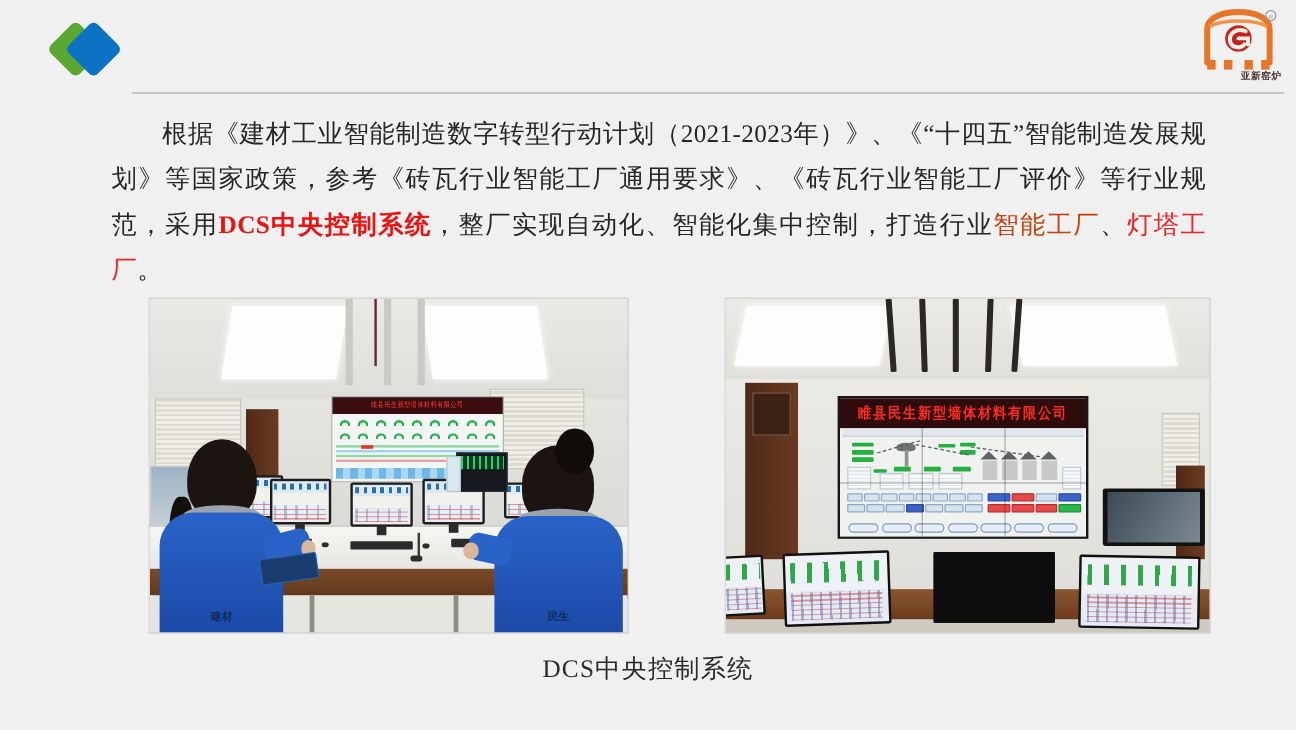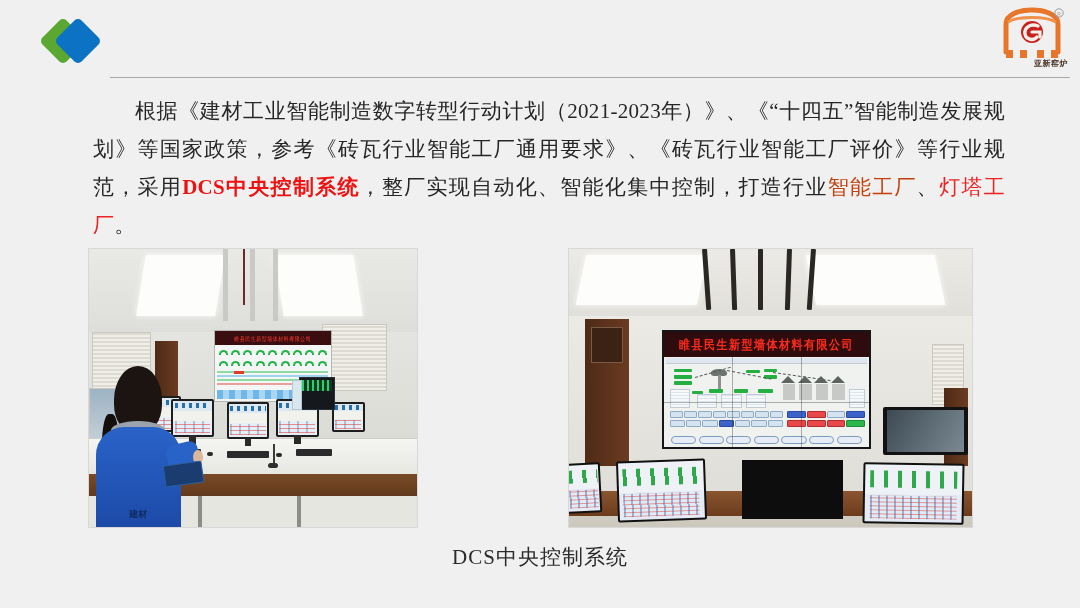--- a/index.html
+++ b/index.html
@@ -127,22 +127,23 @@
   }
 
   
   .photos { position: absolute; left: 0; top: 0; width: 1080px; height: 608px; }
 
   .photo {
     position: absolute;
     overflow: hidden;
     background: #cfd2d0;
     border: 1px solid #d8d8d8;
-  }
-  .photo-left  { left: 88px;  top: 248px; width: 330px; height: 280px; }
+    margin-left: 36px;
+  }
+  .photo-left  { left: 88px;  top: 248px; width: 400px; height: 280px; }
   .photo-right { left: 568px; top: 248px; width: 405px; height: 280px; }
 
   .caption {
     position: absolute;
     left: 0;
     top: 543px;
     width: 1080px;
     text-align: center;
     font-family: "Liberation Serif", "DejaVu Serif", serif;
     font-size: 21px;
@@ -572,20 +573,30 @@
         <div class="p-tail"></div>
         <div class="p-collar"></div>
         <div class="p-body">
           <div class="p-text">建材</div>
         </div>
         <div class="p-arm" style="right:-22%;top:48%;width:38%;height:16%;transform:rotate(-14deg);"></div>
         <div class="p-hand" style="right:-26%;top:52%;width:12%;height:9%;"></div>
       </div>
       <div class="tablet" style="left:23%;top:77%;width:12%;height:8%;transform:rotate(-8deg);"></div>
 
+      <div class="person" style="right:1%;top:44%;width:27%;height:56%;">
+        <div class="p-head"></div>
+        <div class="p-bun"></div>
+        <div class="p-collar"></div>
+        <div class="p-body">
+          <div class="p-text">民生</div>
+        </div>
+        <div class="p-arm" style="left:-20%;top:48%;width:34%;height:15%;transform:rotate(12deg);"></div>
+        <div class="p-hand" style="left:-24%;top:52%;width:12%;height:9%;"></div>
+      </div>
     </div>
 
     <div class="photo photo-right">
 
       <div class="R-ceil"></div>
       <div class="light-panel" style="left:3%;top:2%;width:30%;height:18%;transform:skewX(-12deg);"></div>
       <div class="light-panel" style="left:60%;top:2%;width:32%;height:18%;transform:skewX(12deg);"></div>
       <div class="R-slat" style="left:33%;top:0;width:1.2%;height:22%;transform:rotate(-4deg);"></div>
       <div class="R-slat" style="left:40%;top:0;width:1.2%;height:22%;transform:rotate(-2deg);"></div>
       <div class="R-slat" style="left:47%;top:0;width:1.2%;height:22%;"></div>

